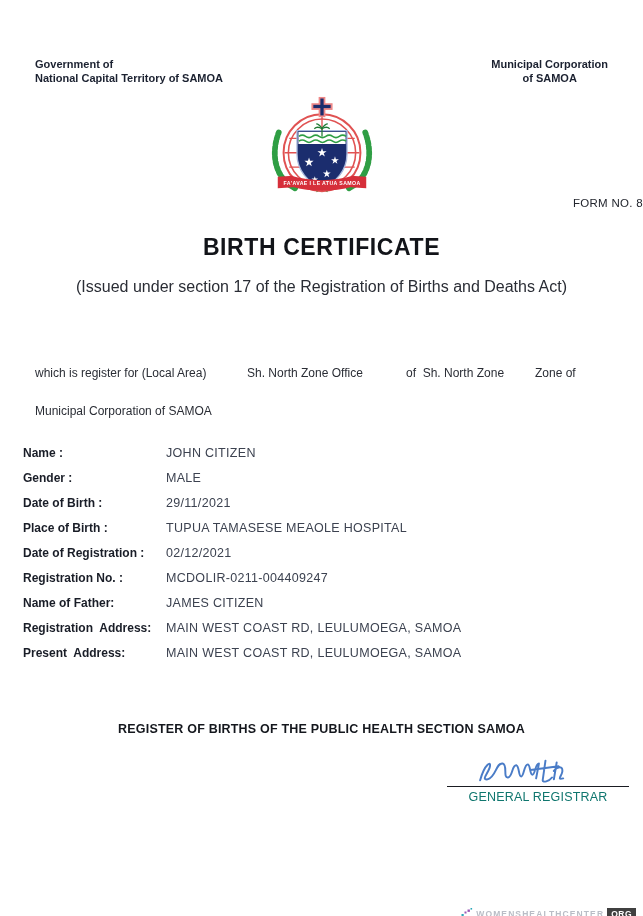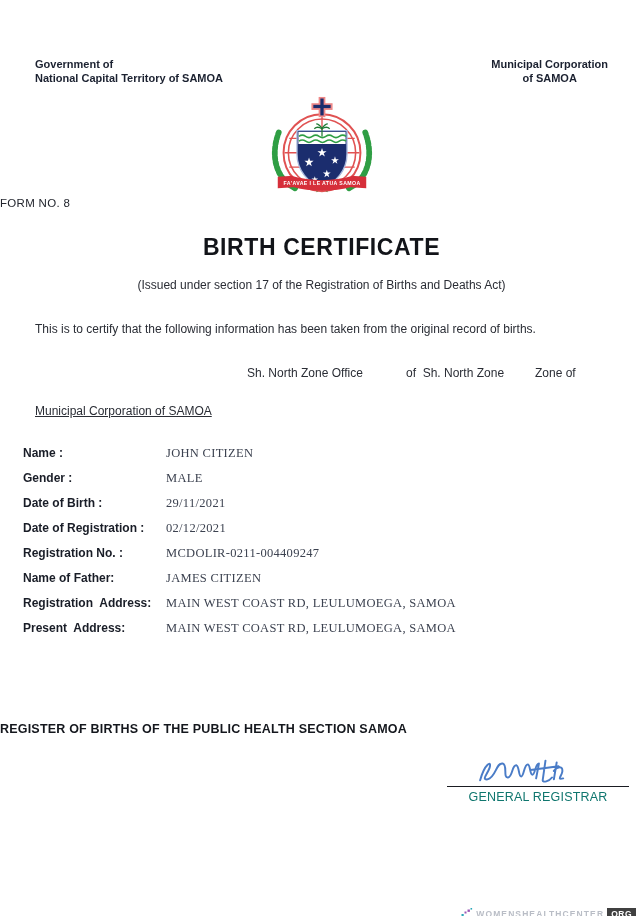--- a/index.html
+++ b/index.html
@@ -14,47 +14,47 @@
     margin:16px auto;
   }
   
   .hdr { position:absolute; top:42px; left:35px; right:35px;
          display:flex; justify-content:space-between;
          font-size:11px; font-weight:bold; color:#1b2130; line-height:1.25; }
   .hdr .right { text-align:center; }
   
   .emblem-wrap { position:absolute; top:80px; left:0; right:0; text-align:center; }
   .emblem-wrap svg { display:inline-block; }
-  .form-no { position:absolute; top:181px; left:0; right:0; text-align:left;
-             font-size:11.5px; color:#23262e; letter-spacing:0.3px; }
+  .form-no { position:absolute; top:181px; left:0; right:0; text-align:right;
+             font-size:11.5px; color:#23262e; letter-spacing:0.3px;padding-left:16px; }
   
   .title { position:absolute; top:218px; left:0; right:0; text-align:center;
            font-size:23px; font-weight:bold; color:#121419; letter-spacing:0.6px; }
   .subtitle { position:absolute; top:262px; left:0; right:0; text-align:center;
-              font-size:12px; color:#2a2d35; }
+              font-size:16px; color:#2a2d35; }
   
   .certify { position:absolute; top:306px; left:35px; right:30px;
              font-size:12px; color:#2a2d35; }
   .register-line { position:absolute; top:350px; left:35px; right:30px; height:16px;
                    font-size:12px; color:#2a2d35; white-space:pre; }
   .register-line span { position:absolute; top:0; white-space:pre; }
   .rl-prefix { left:0; }
   .rl-office { left:212px; }
   .rl-of     { left:371px; }
   .rl-zoneof { left:500px; }
-  .corp-line { position:absolute; top:388px; left:35px; font-size:12px; color:#2a2d35;text-decoration:underline; }
+  .corp-line { position:absolute; top:388px; left:35px; font-size:12px; color:#2a2d35; }
   
   .fields { position:absolute; top:430px; left:23px; right:30px; }
   .field-row { display:flex; align-items:baseline; height:25px; }
   .f-label { width:143px; flex:0 0 143px; font-size:12px; font-weight:bold;
              color:#191d27; white-space:pre; }
-  .f-value { font-family:Liberation Serif, serif;
+  .f-value { font-family:Liberation Sans, sans-serif;
              font-size:12.5px; color:#3c4250; white-space:pre; letter-spacing:0.3px; }
   
-  .rob { position:absolute; top:706px; left:0; right:0; 
+  .rob { position:absolute; top:706px; left:0; right:0; text-align:center;
          font-size:12.5px; font-weight:bold; color:#14171d; letter-spacing:0.2px; }
   
   .sig-block { position:absolute; top:740px; left:447px; width:182px; text-align:center; }
   .sig-svg { display:block; margin:0 auto; }
   .sig-line { border:none; border-top:1.5px solid #1a1c22; margin:2px 0 3px 0; }
   .sig-title { font-size:12.5px; color:#0f766e; letter-spacing:0.2px; }
   
   .footer-brand { position:absolute; right:7px; bottom:11px;
                   display:flex; align-items:center; gap:3px; }
   .fb-name { font-size:8.5px; letter-spacing:1.1px; color:#b9bdc6; font-weight:bold; }
@@ -137,23 +137,23 @@
         <text x="60" y="92.6" text-anchor="middle" font-size="5.4" font-weight="bold" fill="#ffffff" font-family="Liberation Sans, sans-serif" letter-spacing="0.4">FA'AVAE I LE ATUA SAMOA</text>
       </g>
     </svg>
   </div>
 
   <div class="form-no">FORM NO. 8</div>
 
   <div class="title">BIRTH CERTIFICATE</div>
   <div class="subtitle">(Issued under section 17 of the Registration of Births and Deaths Act)</div>
 
-  <div class="certify">This is to certify that the following information has been taken from the original record of births.</div>
 
   <div class="register-line">
+    <span class="rl-prefix">which is register for (Local Area)</span>
     <span class="rl-office">Sh. North Zone Office</span>
     <span class="rl-of">of  Sh. North Zone</span>
     <span class="rl-zoneof">Zone of</span>
   </div>
 
   <div class="corp-line">Municipal Corporation of SAMOA</div>
 
   <div class="fields">
     <div class="field-row">
       <span class="f-label">Name :</span>
@@ -163,20 +163,24 @@
     <div class="field-row">
       <span class="f-label">Gender :</span>
       <span class="f-value">MALE</span>
     </div>
 
     <div class="field-row">
       <span class="f-label">Date of Birth :</span>
       <span class="f-value">29/11/2021</span>
     </div>
 
+    <div class="field-row">
+      <span class="f-label">Place of Birth :</span>
+      <span class="f-value">TUPUA TAMASESE MEAOLE HOSPITAL</span>
+    </div>
 
     <div class="field-row">
       <span class="f-label">Date of Registration :</span>
       <span class="f-value">02/12/2021</span>
     </div>
 
     <div class="field-row">
       <span class="f-label">Registration No. :</span>
       <span class="f-value">MCDOLIR-0211-004409247</span>
     </div>

